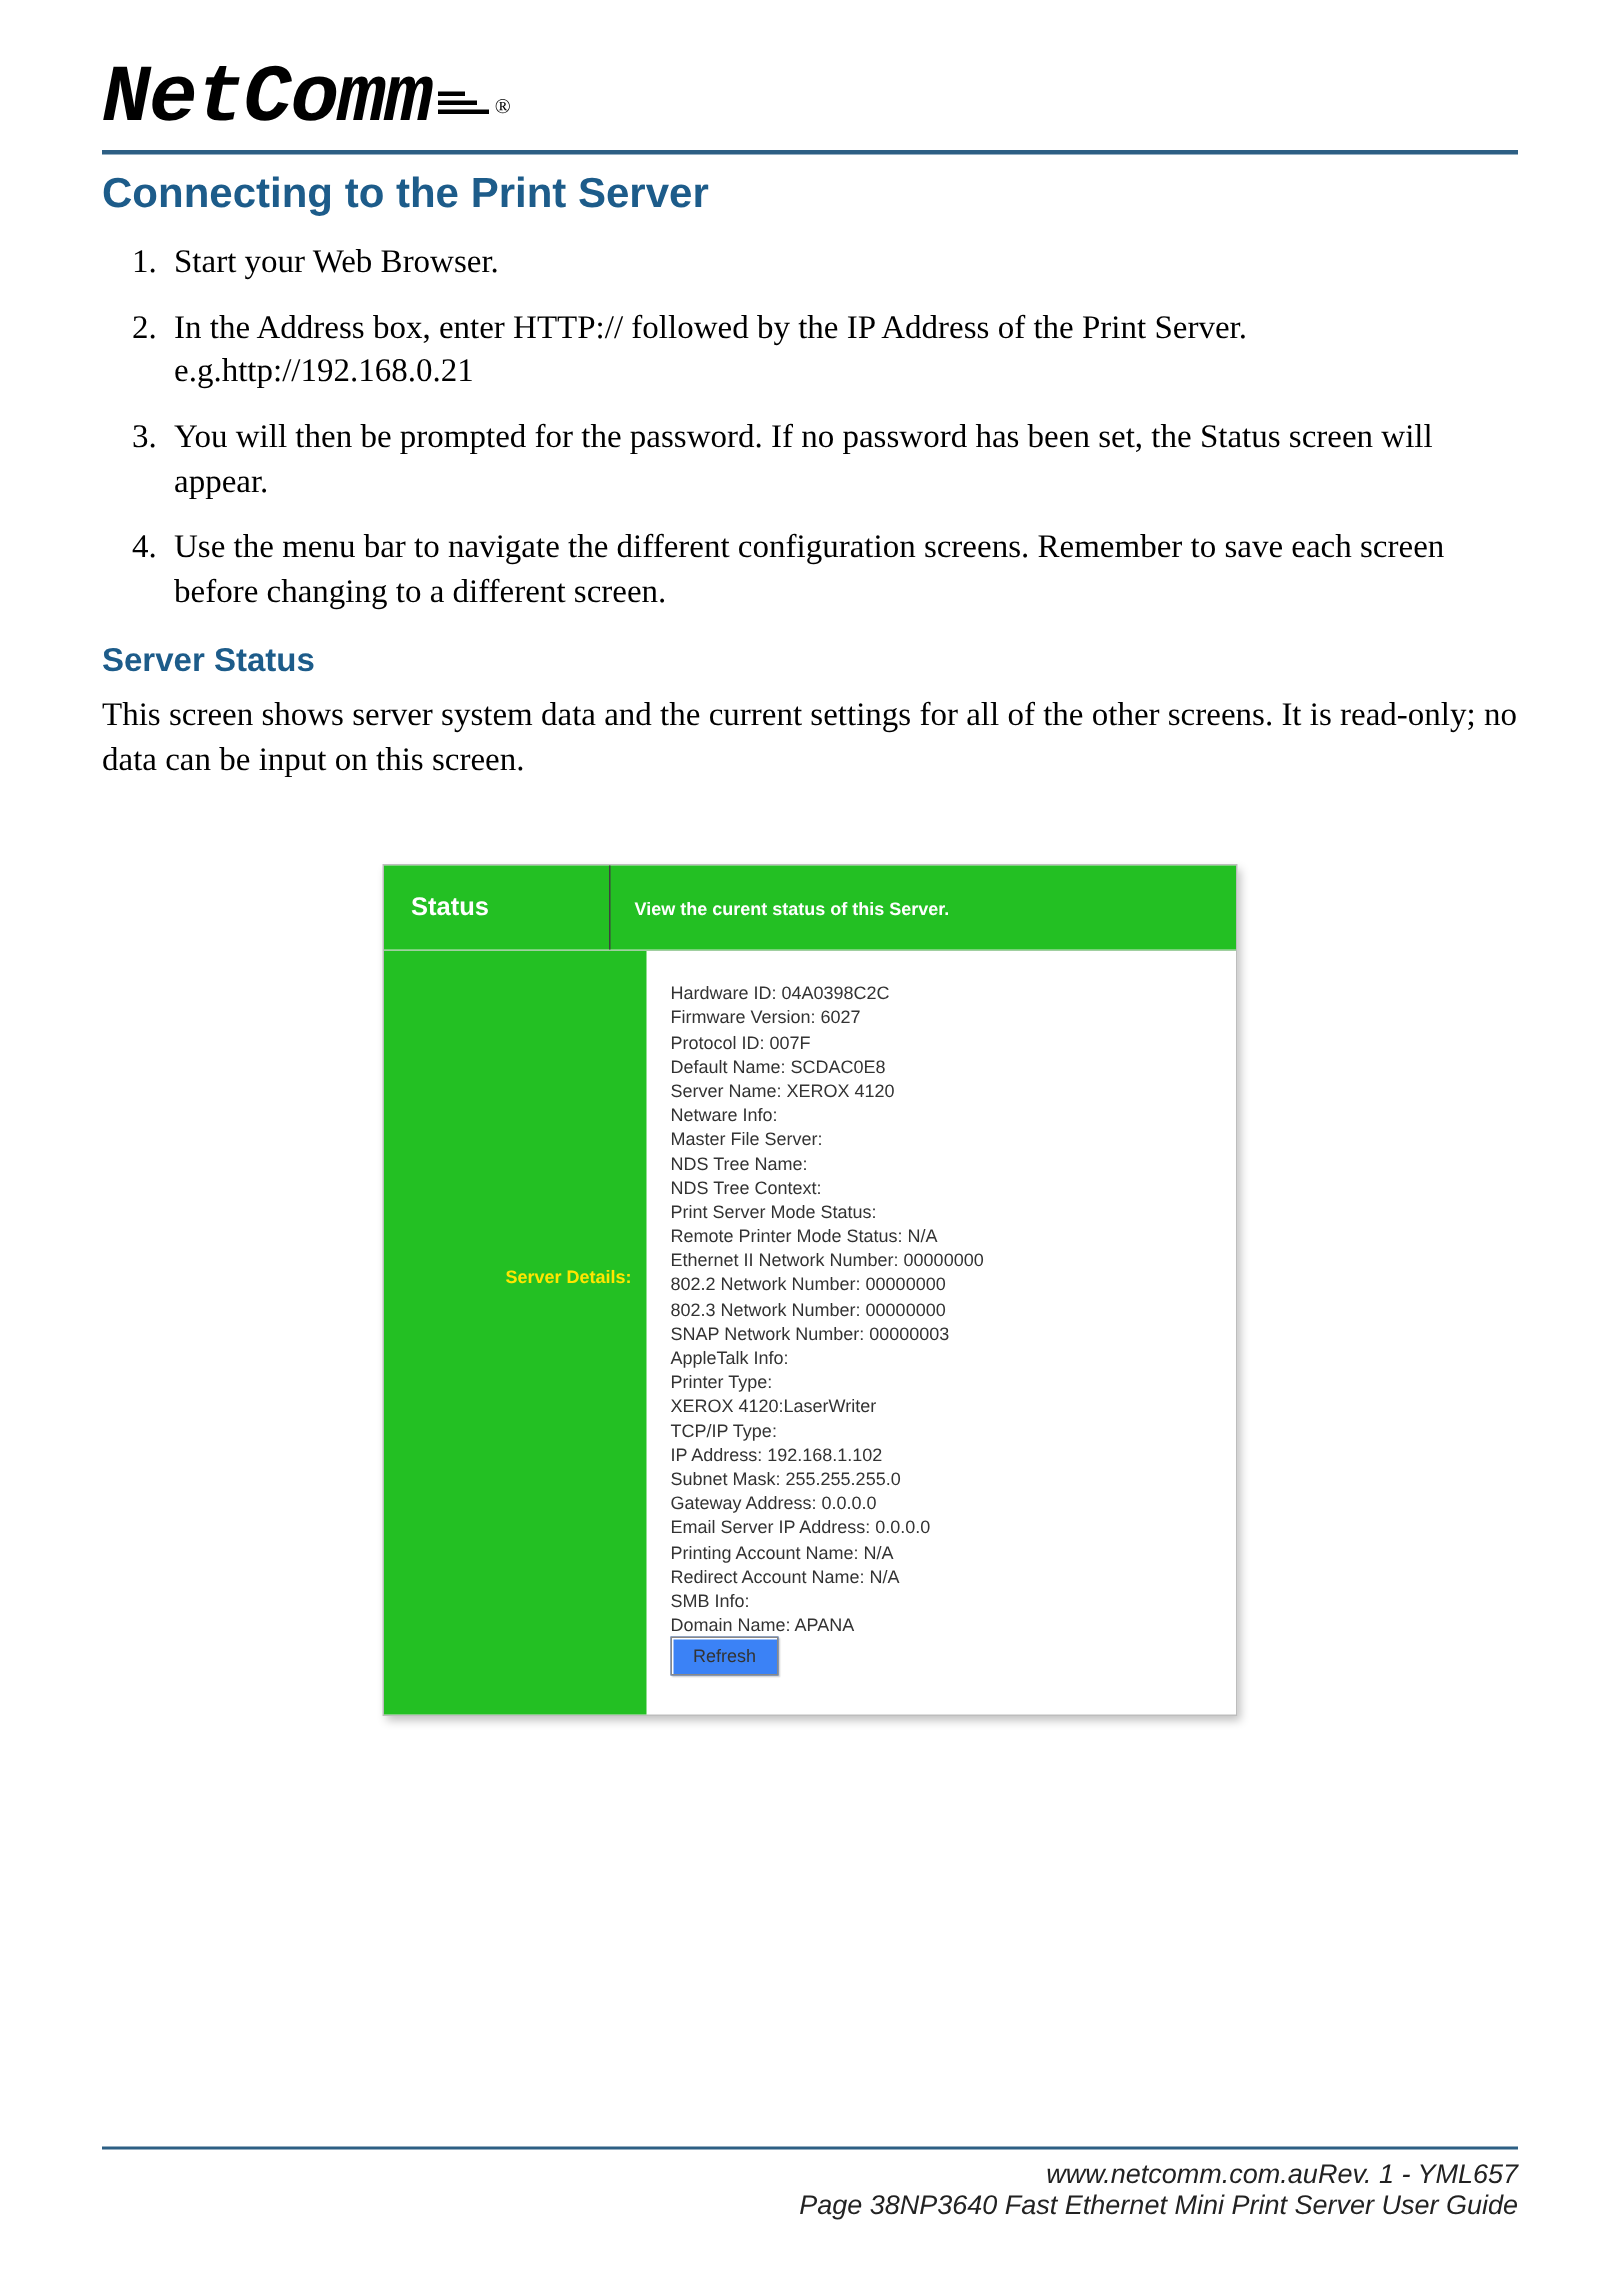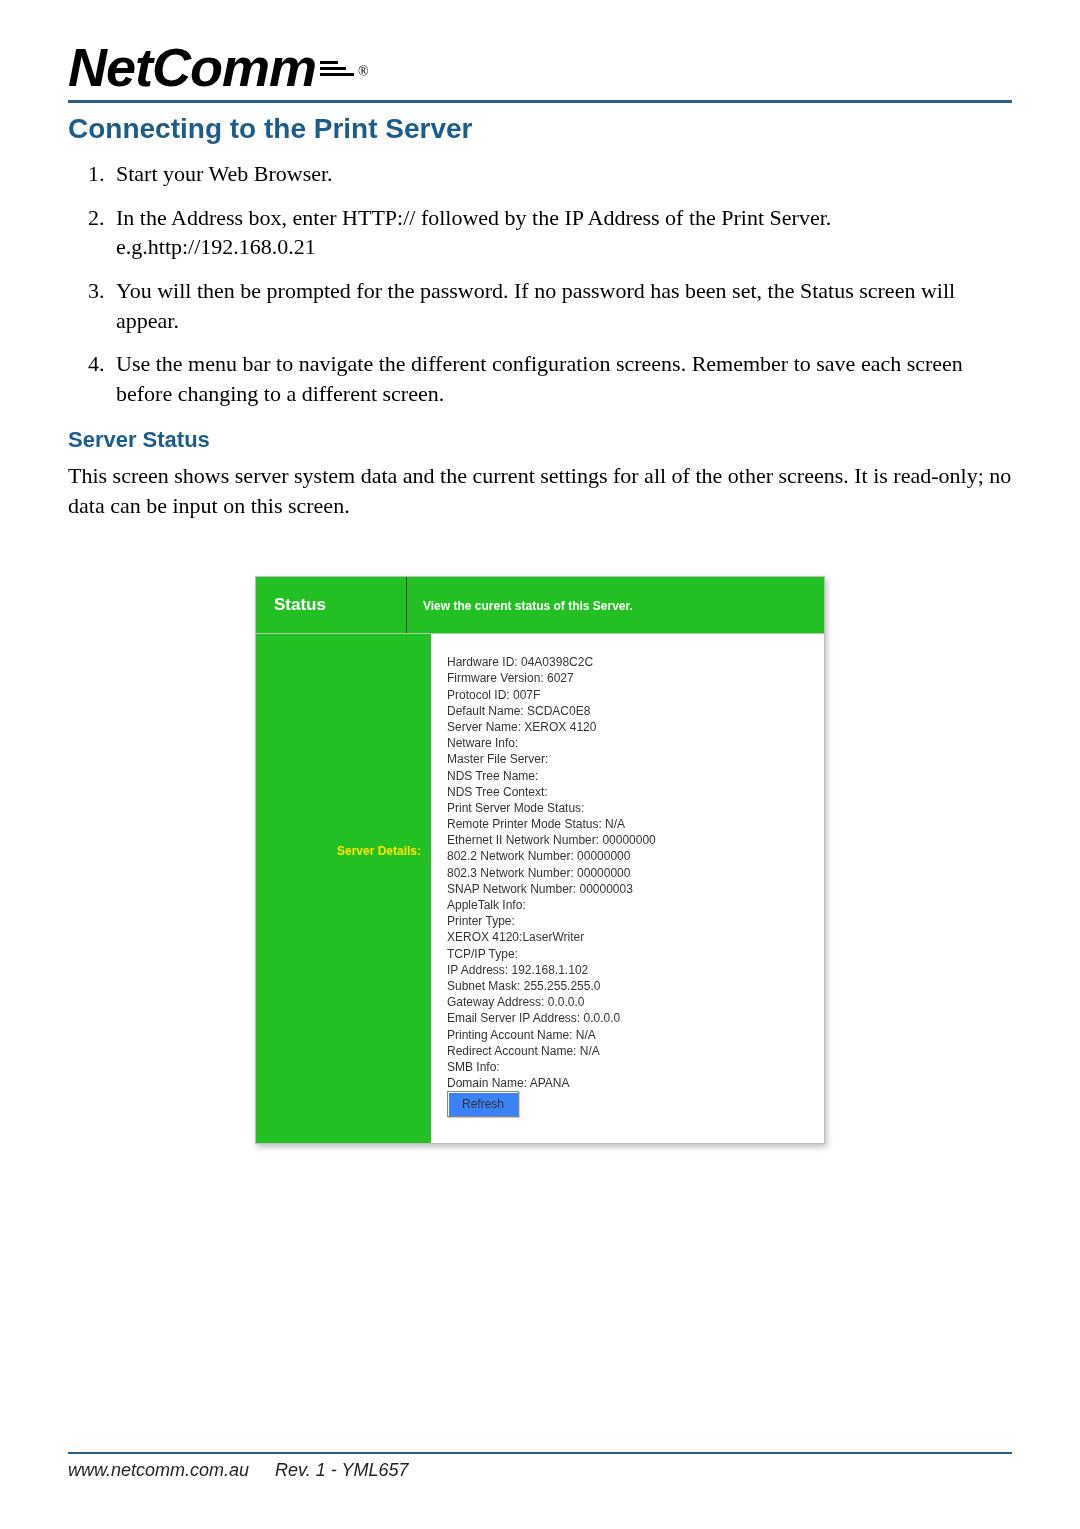--- a/index.html
+++ b/index.html
@@ -15,21 +15,21 @@
   .page {
     padding: 40px 68px 0 68px;
     box-sizing: border-box;
   }
   .logo-row {
     display: flex;
     align-items: flex-end;
     margin-bottom: 6px;
   }
   .logo-text {
-    font-family: Liberation Sans, sans-serif;
+    font-family: Liberation Mono, monospace;
     font-size: 54px;
     font-style: italic;
     font-weight: bold;
     letter-spacing: -1px;
     color: #000;
     line-height: 1;
   }
   .logo-lines {
     display: inline-flex;
     flex-direction: column;
@@ -162,22 +162,21 @@
     font-size: 18px;
     color: #222;
   }
   .footer .hr2 {
     border: none;
     border-top: 2px solid #2d5f84;
     margin-bottom: 6px;
   }
   .footer-row {
     display: flex;
-    justify-content: flex-start;
-    gap: 26px;
+    justify-content: flex-end;
   }
 </style>
 </head>
 <body>
 
 <div class="page">
 
   <div class="logo-row">
     <span class="logo-text">NetComm</span>
     <span class="logo-lines">
@@ -246,13 +245,17 @@
   </div>
 
 </div>
 
 <div class="footer">
   <hr class="hr2">
   <div class="footer-row">
     <span>www.netcomm.com.au</span>
     <span>Rev. 1 - YML657</span>
   </div>
+  <div class="footer-row">
+    <span>Page 38</span>
+    <span>NP3640  Fast Ethernet Mini Print Server User Guide</span>
+  </div>
 </div>
 
 </body></html>

